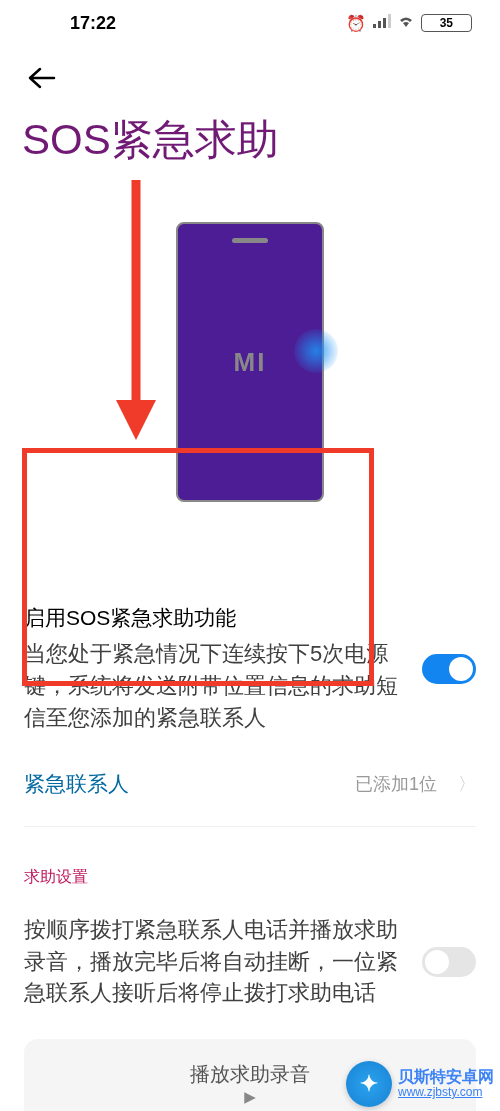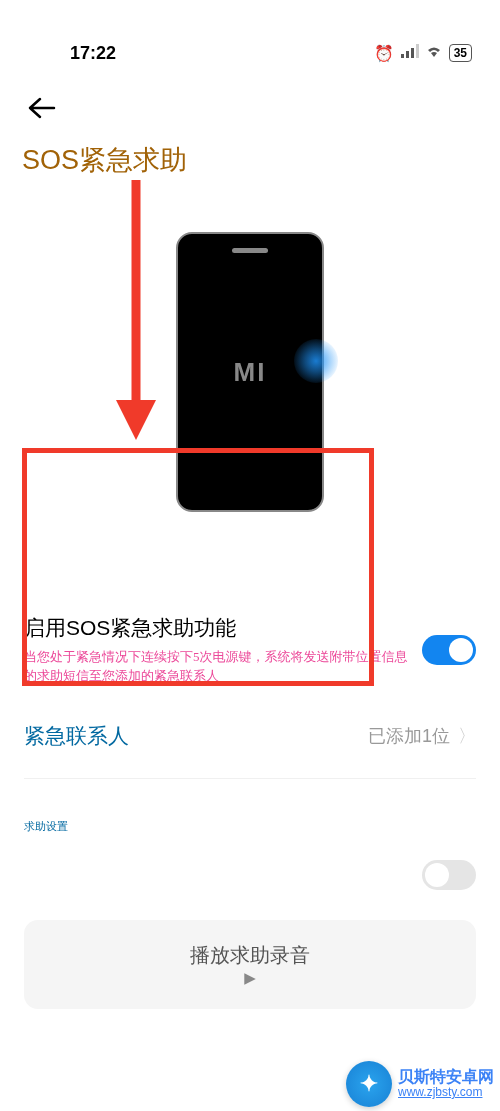--- a/index.html
+++ b/index.html
@@ -17,69 +17,68 @@
     }
     .status-bar {
       display: flex;
       justify-content: space-between;
       align-items: center;
       padding: 6px 28px 0 70px;
       height: 40px;
       font-size: 18px;
       font-weight: 600;
       color: #000;
-      margin-top: 30px;
     }
     .status-right {
       display: flex;
       align-items: center;
       gap: 6px;
     }
     .status-icon {
       font-size: 16px;
     }
     .battery-box {
       border: 1.5px solid #555;
       border-radius: 4px;
-      padding: 1px 4px;
+      padding: 1px 18px;
       font-size: 12px;
       display: flex;
       align-items: center;
       height: 18px;
     }
     .back-area {
       padding: 24px 28px 8px;
     }
     .back-arrow {
       font-size: 28px;
       color: #000;
     }
     .page-title {
       padding: 8px 28px 24px 22px;
-      font-size: 27px;
+      font-size: 42px;
       font-weight: 400;
-      color: #a16207;
+      color: #701a75;
       letter-spacing: 0px;
     }
     .phone-illustration {
       display: flex;
       justify-content: center;
       padding: 30px 0 40px;
       position: relative;
     }
     .phone-outline {
       width: 148px;
       height: 280px;
       border: 2.5px solid #888;
-      border-radius: 16px;
+      border-radius: 8px;
       position: relative;
       display: flex;
       align-items: center;
       justify-content: center;
-      background: #000000;
+      background: #4c1d95;
     }
     .phone-speaker {
       position: absolute;
       top: 14px;
       left: 50%;
       transform: translateX(-50%);
       width: 36px;
       height: 5px;
       background: #888;
       border-radius: 3px;
@@ -127,24 +126,23 @@
     .setting-text {
       flex: 1;
     }
     .setting-title {
       font-size: 21px;
       color: #000;
       margin-bottom: 6px;
       font-weight: 500;
     }
     .setting-desc {
-      font-size: 13px;
-      color: #ec4899;
+      font-size: 22px;
+      color: #404040;
       line-height: 1.45;
-      font-family: Liberation Serif, serif;
     }
     .toggle {
       width: 54px;
       height: 30px;
       border-radius: 15px;
       position: relative;
       flex-shrink: 0;
     }
     .toggle-on {
       background: #1285f0;
@@ -176,31 +174,31 @@
     .link-title {
       font-size: 21px;
       color: #0369a1;
       font-weight: 500;
     }
     .link-value {
       font-size: 18px;
       color: #999;
       display: flex;
       align-items: center;
-      gap: 8px;
+      gap: 21px;
       text-align: center;
     }
     .chevron {
       color: #ccc;
       font-size: 18px;
     }
     .section-label {
       padding: 30px 24px 8px;
-      font-size: 11px;
-      color: #0369a1;
+      font-size: 16px;
+      color: #be185d;
     }
     .play-row {
       margin: 12px 24px;
       background: #f5f5f5;
       border-radius: 14px;
       padding: 22px 22px;
       display: flex;
       align-items: center;
       justify-content: space-between;
       flex-direction: column;
@@ -314,20 +312,21 @@
     <span class="chevron">〉</span>
   </div>
 </div>
 
 <div class="divider"></div>
 
 <div class="section-label">求助设置</div>
 
 <div class="setting-row">
   <div class="setting-text">
+    <div class="setting-desc">按顺序拨打紧急联系人电话并播放求助录音，播放完毕后将自动挂断，一位紧急联系人接听后将停止拨打求助电话</div>
   </div>
   <div class="toggle toggle-off">
     <div class="toggle-knob"></div>
   </div>
 </div>
 
 <div class="play-row">
   <div class="play-text">播放求助录音</div>
   <div class="play-icon">▶</div>
 </div>

